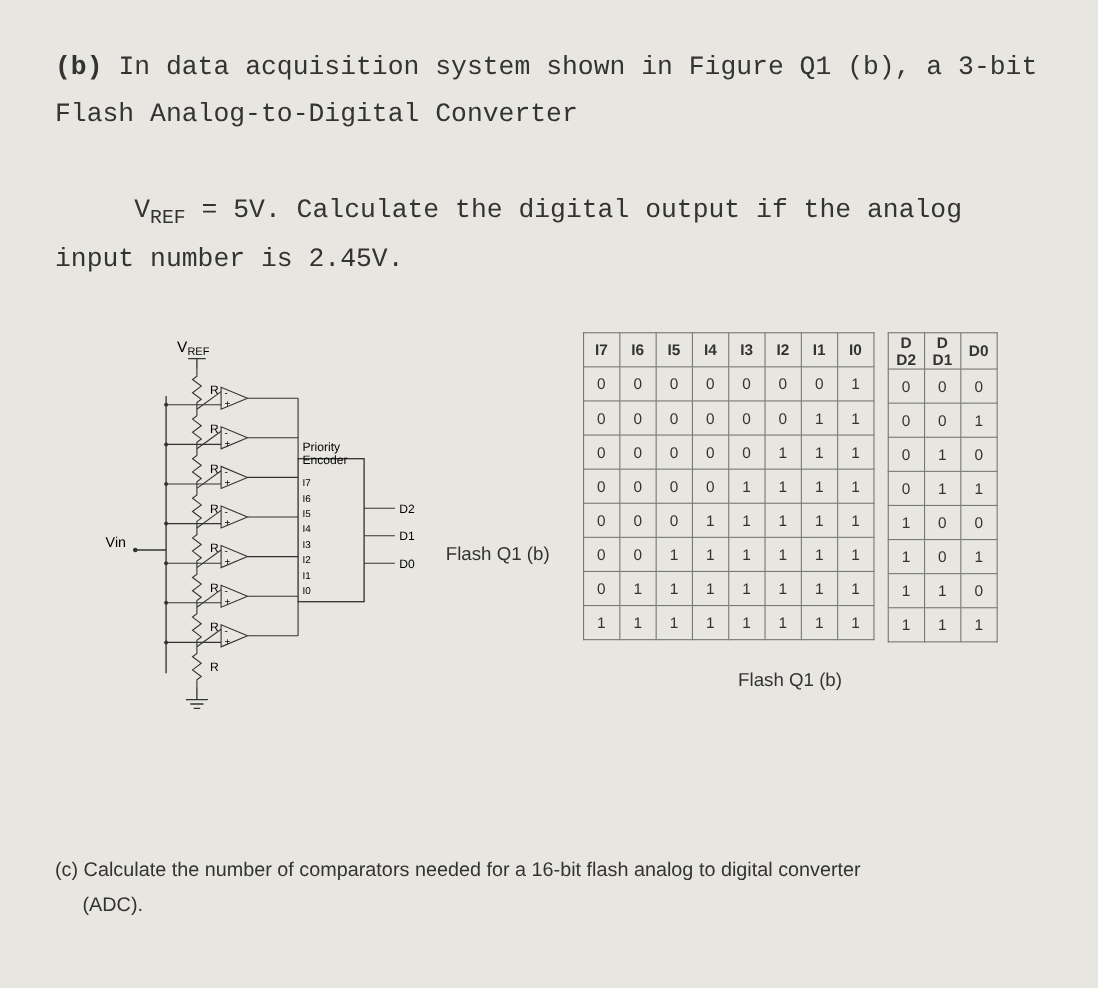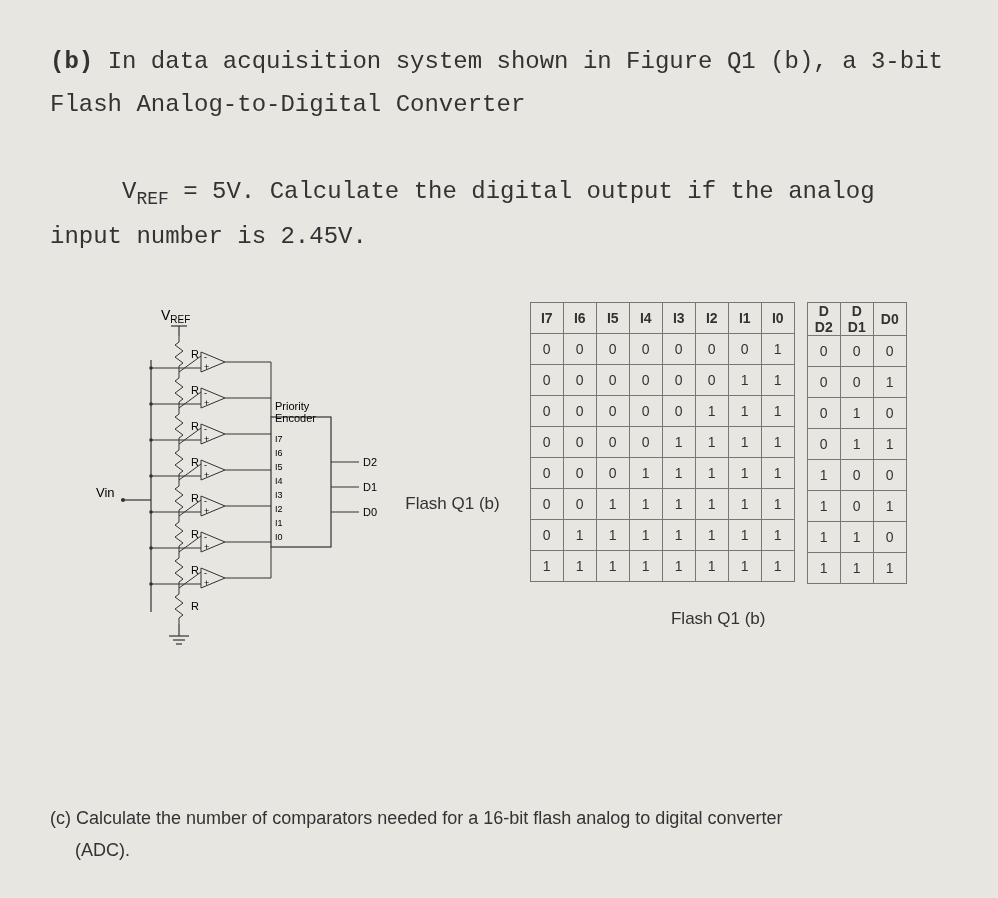--- a/index.html
+++ b/index.html
@@ -56,21 +56,21 @@
     width: 32px;
     height: 30px;
     text-align: center;
     padding:0;
   }
   .vref-sub {
     font-size:0.75em;
     vertical-align:sub;
   }
   .part-c {
-    margin-top: 120px;
+    margin-top: 92px;
     font-size: 18px;
     line-height: 1.8;
   }
   svg text { font-family: Arial, sans-serif; }
 </style>
 </head>
 <body>
 
 <div class="question-text">
   <span class="part-label">(b)</span>

